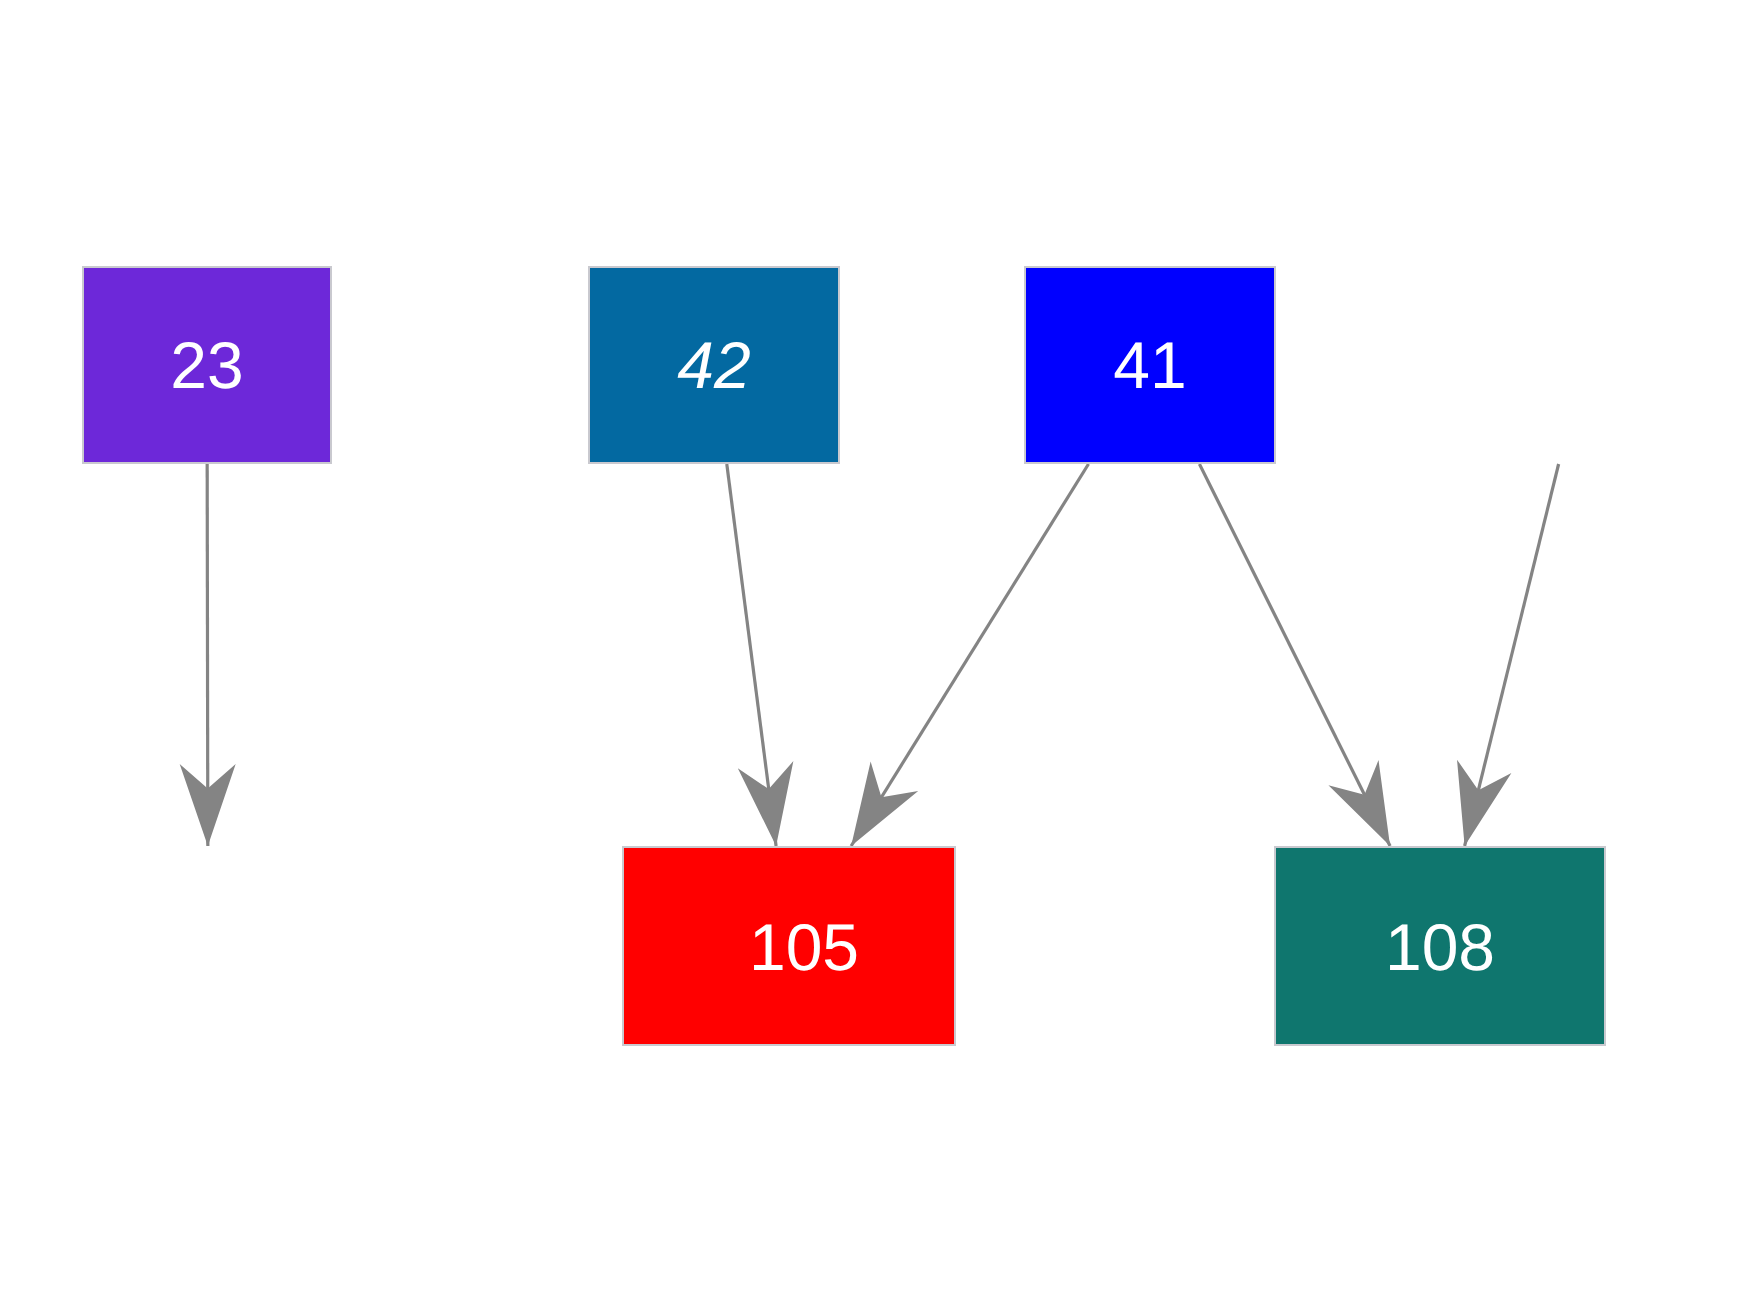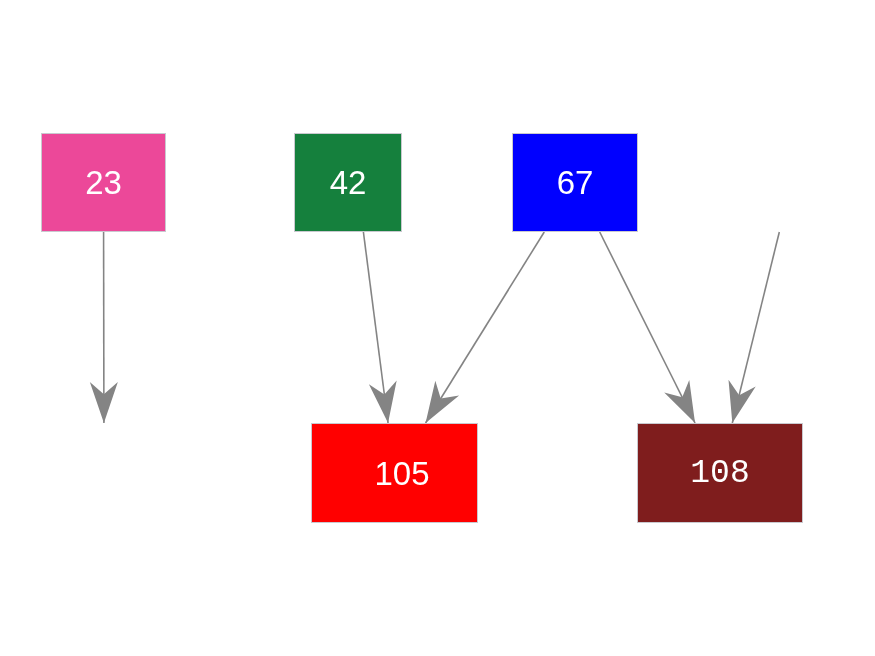--- a/index.html
+++ b/index.html
@@ -55,28 +55,28 @@
       </g>
       <g>
         <line x1="599.7074010327023" y1="232" x2="695.0430292598967" y2="423" stroke="#848484" stroke-width="1.6"></line>
         <polygon points="695.04,423.00 664.21,392.57 682.23,397.32 689.26,380.06" fill="#848484"></polygon>
       </g>
       <g>
         <line x1="779.3166953528399" y1="232" x2="732.3063683304647" y2="423" stroke="#848484" stroke-width="1.6"></line>
         <polygon points="732.31,423.00 728.51,379.84 739.17,395.13 755.70,386.53" fill="#848484"></polygon>
       </g>
     </svg>
-<div class="node" style="left: 41px; top: 133px; width: 125px; height: 99px; background: #ec4899; border-color: rgb(201, 201, 207);">
+<div class="node" style="left: 41px; top: 133px; width: 125px; height: 99px; background: #6d28d9; border-color: rgb(201, 201, 207);">
       <span class="node-label" style="color: rgb(255, 255, 255);">23</span>
     </div>
-    <div class="node" style="left: 294px; top: 133px; width: 108px; height: 99px; background: #15803d; border-color: rgb(201, 201, 207);">
+    <div class="node" style="left: 294px; top: 133px; width: 126px; height: 99px; background: #0369a1; border-color: rgb(201, 201, 207); font-style: italic;">
       <span class="node-label" style="color: rgb(255, 255, 255);">42</span>
     </div>
     <div class="node" style="left: 512px; top: 133px; width: 126px; height: 99px; background: rgb(0, 0, 255); border-color: rgb(201, 201, 207);">
-      <span class="node-label" style="color: rgb(255, 255, 255);">67</span>
+      <span class="node-label" style="color: rgb(255, 255, 255);">41</span>
     </div>
     <div class="node" style="left: 311px; top: 423px; width: 167px; height: 100px; background: rgb(255, 0, 0); border-color: rgb(201, 201, 207); padding-left: 15px;">
       <span class="node-label" style="color: rgb(255, 255, 255);">105</span>
     </div>
-    <div class="node" style="left: 637px; top: 423px; width: 166px; height: 100px; background: #7f1d1d; border-color: rgb(201, 201, 207); font-family: Liberation Mono, monospace;">
+    <div class="node" style="left: 637px; top: 423px; width: 166px; height: 100px; background: #0f766e; border-color: rgb(201, 201, 207);">
       <span class="node-label" style="color: rgb(255, 255, 255);">108</span>
     </div>
   </div>
 
 </body></html>

